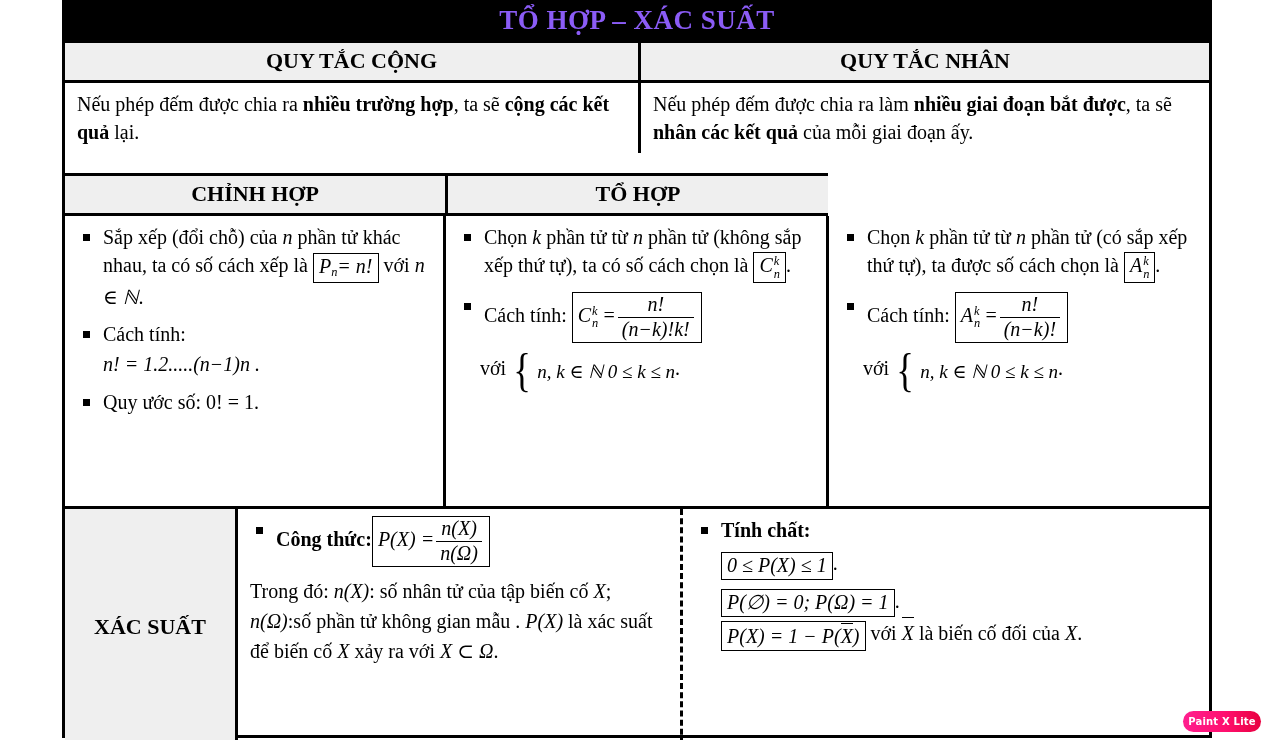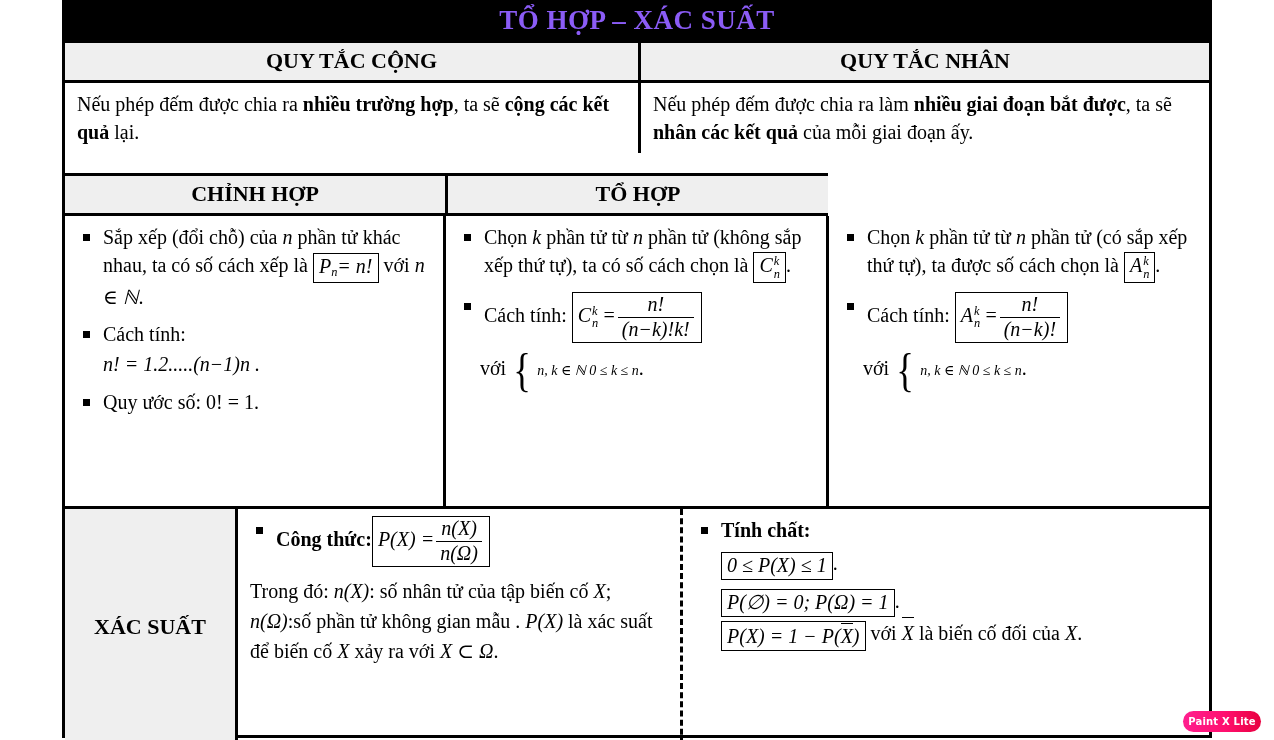--- a/index.html
+++ b/index.html
@@ -155,21 +155,21 @@
     align-items: center;
     vertical-align: middle;
   }
   .system .brace {
     font-size: 46px;
     line-height: 0.82;
     font-family: "Liberation Serif", "DejaVu Serif", serif;
     margin-right: 4px;
     transform: scaleX(0.8);
   }
-  .system .lines { display: inline-block; line-height: 1.34; font-size: 14px; }
+  .system .lines { display: inline-block; line-height: 1.34; font-size: 19px; }
 
   .mid-formula { display: inline-block; vertical-align: middle; }
 
   
   #watermark {
     position: absolute;
     left: 1183px;
     top: 711px;
     width: 78px;
     height: 21px;

